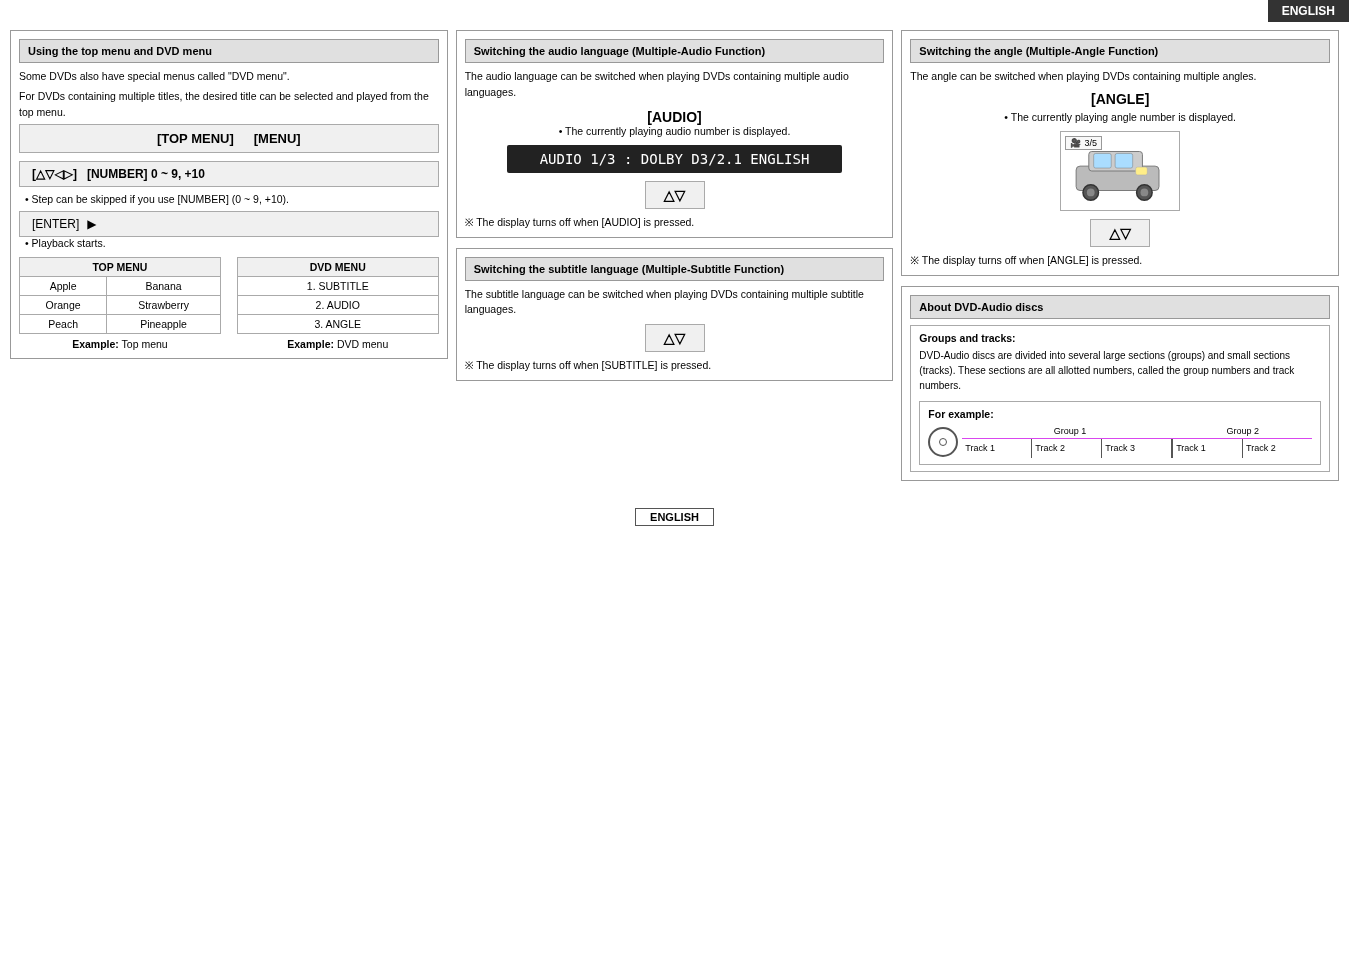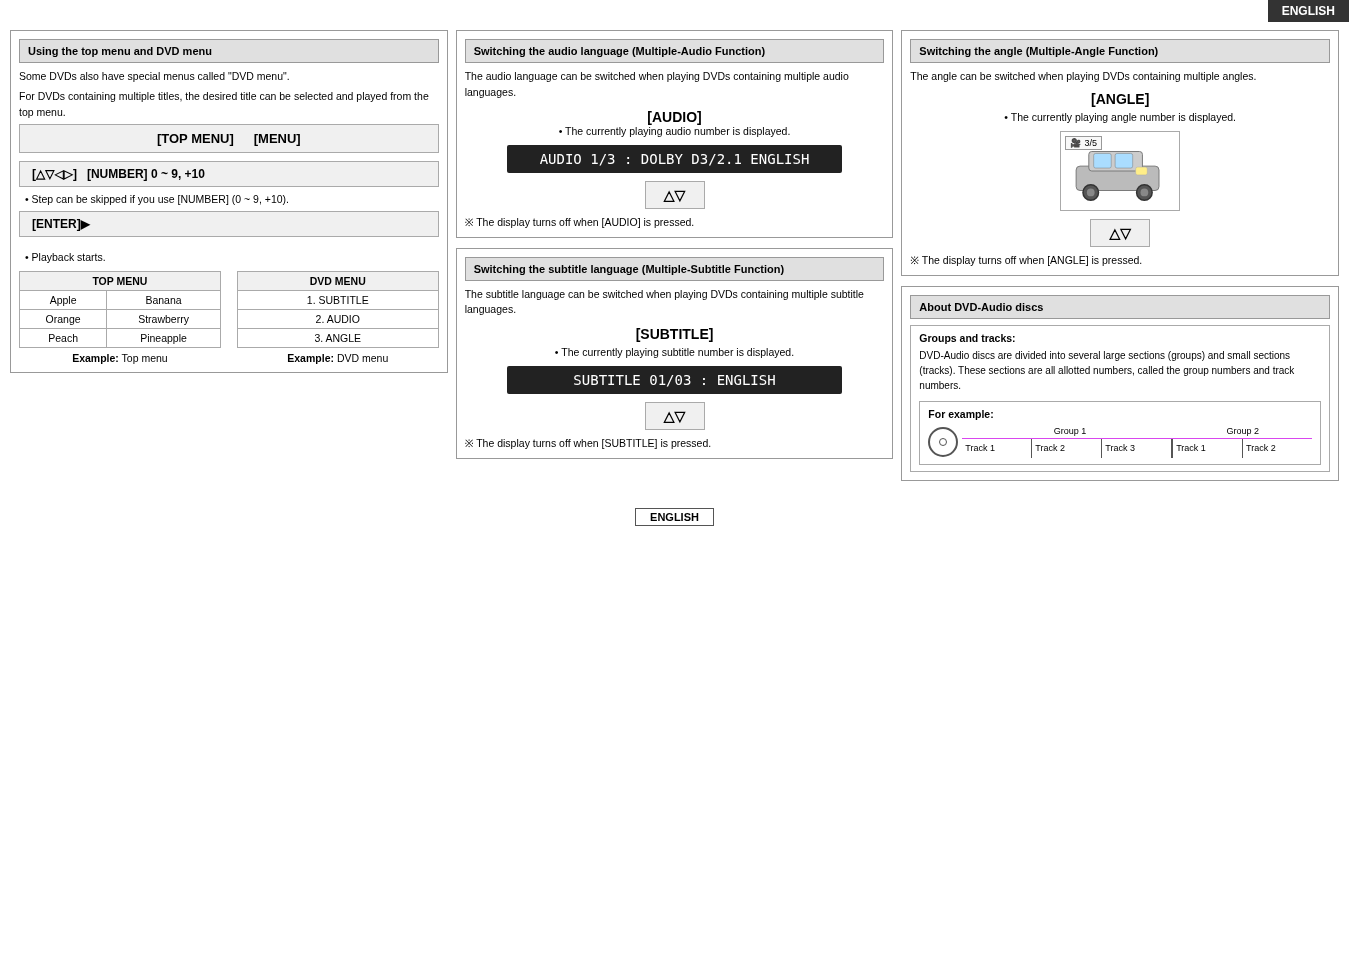--- a/index.html
+++ b/index.html
@@ -101,26 +101,26 @@
 
     .instruction-text {
       font-size: 10.5px;
       margin-bottom: 6px;
       margin-left: 6px;
     }
 
     .enter-line {
       display: flex;
       align-items: center;
-      gap: 0;
+      gap: 8px;
       background: #f0f0f0;
       border: 1px solid #aaa;
       padding: 5px 12px;
-      margin-bottom: 14px;
-      font-weight: bold;
+      margin-bottom: 0;
+      font-weight: normal;
       font-size: 12px;
     }
 
     .playback-text {
       font-size: 10.5px;
       margin-left: 6px;
     }
 
     
     .menu-tables {
@@ -415,25 +415,20 @@
 
       <div class="arrow-box">△▽</div>
 
       <p class="note-text">※ The display turns off when [AUDIO] is pressed.</p>
     </div>
 
     <div class="section-box">
       <div class="section-title-bar">Switching the subtitle language (Multiple-Subtitle Function)</div>
       <p class="body-text">The subtitle language can be switched when playing DVDs containing multiple subtitle languages.</p>
 
-      <div style="text-align:center; margin: 8px 0;">
-        <div style="font-weight:bold; font-size:14px; margin-bottom:4px;">[SUBTITLE]</div>
-        <p style="font-size:10.5px; margin-bottom:4px;">• The currently playing subtitle number is displayed.</p>
-        <div class="display-box">SUBTITLE  01/03 : ENGLISH</div>
-      </div>
 
       <div class="arrow-box">△▽</div>
 
       <p class="note-text">※ The display turns off when [SUBTITLE] is pressed.</p>
     </div>
 
   </div>
 
   <div class="col">
 

